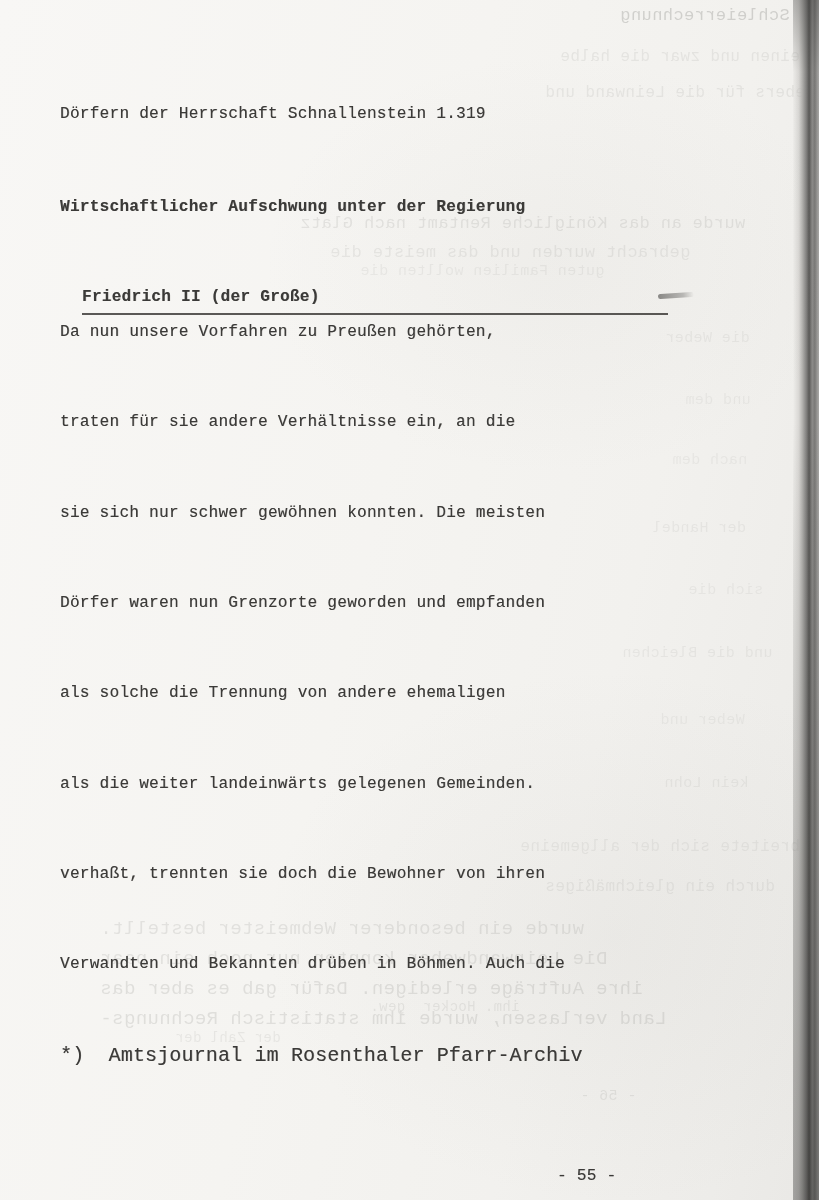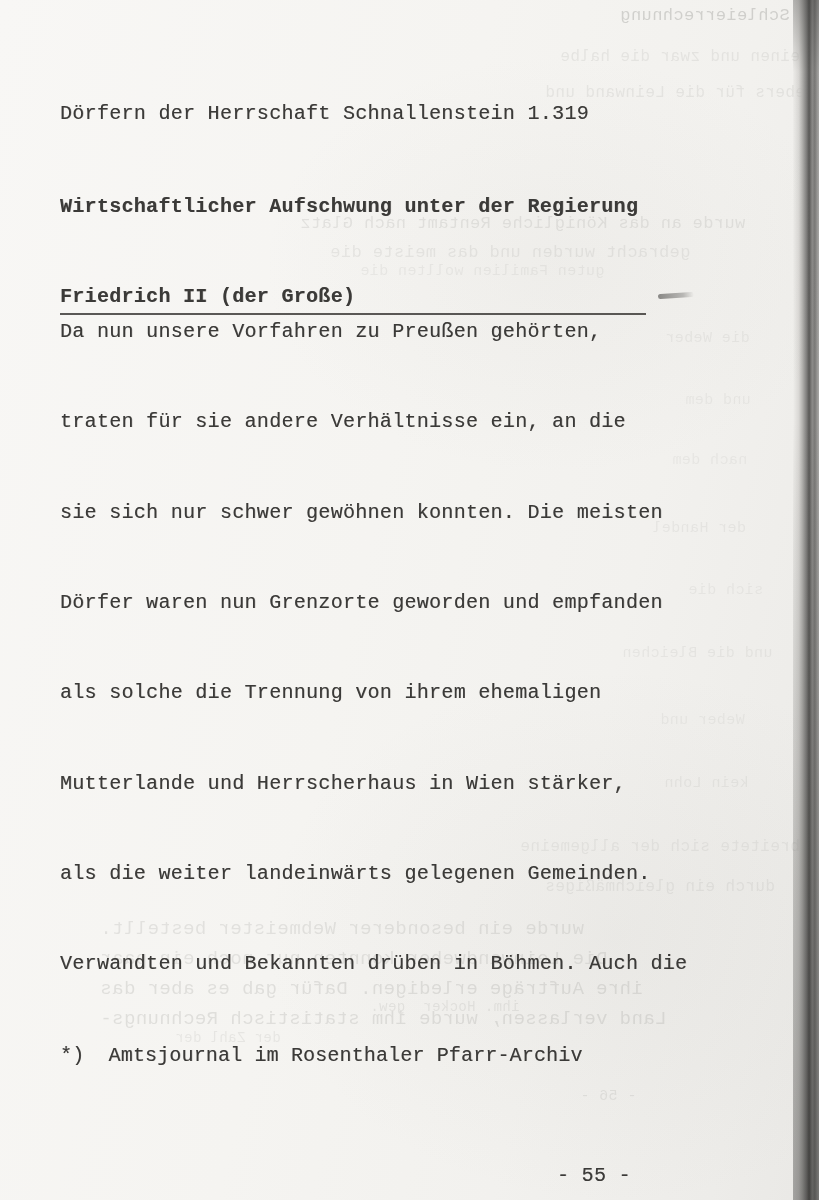--- a/index.html
+++ b/index.html
@@ -10,33 +10,34 @@
     background:
       radial-gradient(ellipse 420px 300px at 68% 22%, rgba(190,188,183,0.10), rgba(190,188,183,0) 70%),
       radial-gradient(ellipse 500px 380px at 75% 78%, rgba(185,183,178,0.12), rgba(185,183,178,0) 70%),
       linear-gradient(103deg, #f8f7f5 0%, #f5f4f1 45%, #f2f1ee 70%, #edecE9 90%, #e9e8e5 100%);
     font-family: "Liberation Mono", "DejaVu Sans Mono", monospace;
     color: #3b3a38;
   }
   .typed {
     position: absolute;
     left: 60px;
-    font-size: 20px;
+    font-size: 16px;
     line-height: 30.1px;
     letter-spacing: 0.3px;
     white-space: pre;
     color: #3b3a38;
     text-shadow: 0.4px 0.4px 0.6px rgba(55,54,52,0.45);
   }
   .typed .tline { height: 30.1px; }
   #heading-block { top: 132px; font-weight: bold; }
   #heading-underlined {
     display: block;
     width: 586px;
     border-bottom: 2px solid rgba(62,60,57,0.85);
+    margin-left: 22px;
   }
   #intro-block { top: 39px; }
   #body-block { top: 257px; }
   #footnote-line {
     top: 1044px;
     font-size: 20px;
     line-height: 24px;
     letter-spacing: 0.15px;
   }
   #page-number { top: 1161px; left: 557px; }
@@ -127,23 +128,23 @@
   <div class="typed" id="heading-block">
     <div class="tline">Wirtschaftlicher Aufschwung unter der Regierung</div>
     <div class="tline" id="heading-underlined">Friedrich II (der Große)</div>
   </div>
 
   <div class="typed" id="body-block">
     <div class="tline">Da nun unsere Vorfahren zu Preußen gehörten,</div>
     <div class="tline">traten für sie andere Verhältnisse ein, an die</div>
     <div class="tline">sie sich nur schwer gewöhnen konnten. Die meisten</div>
     <div class="tline">Dörfer waren nun Grenzorte geworden und empfanden</div>
-    <div class="tline">als solche die Trennung von ihrem ehemaligen</div>
-    <div class="tline">Mutterlande und Herrscherhaus in Wien stärker,</div>
+    <div class="tline">als solche die Trennung von andere ehemaligen</div>
     <div class="tline">als die weiter landeinwärts gelegenen Gemeinden.</div>
+    <div class="tline">verhaßt, trennten sie doch die Bewohner von ihren</div>
     <div class="tline">Verwandten und Bekannten drüben in Böhmen. Auch die</div>
     
     
     
     
     
     
     
     
     

